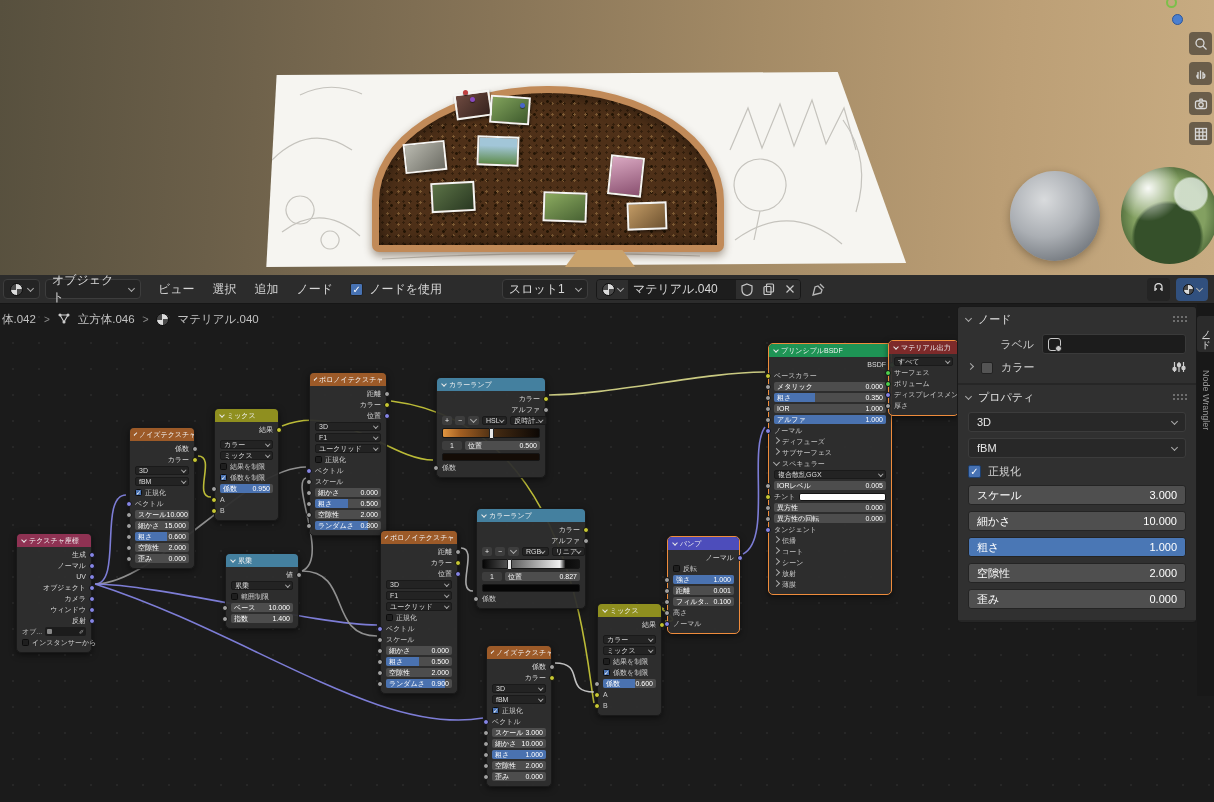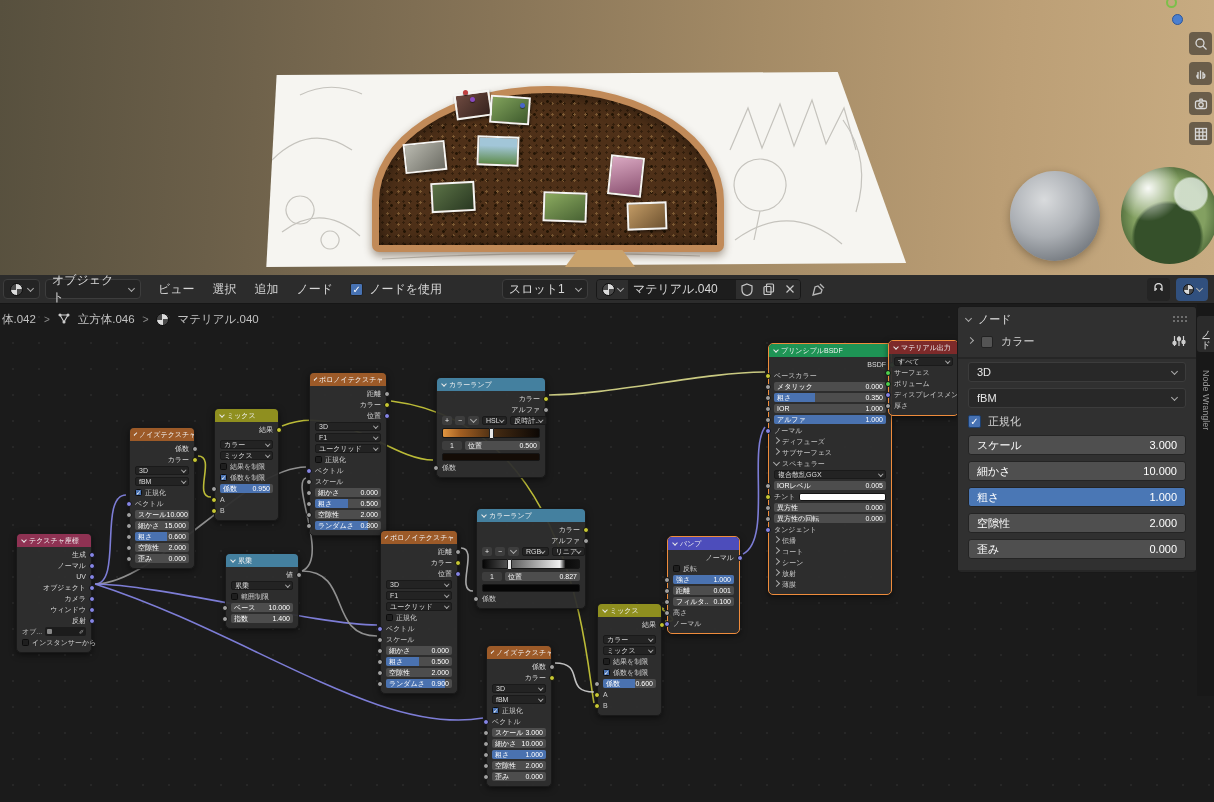--- a/index.html
+++ b/index.html
@@ -950,35 +950,46 @@
         </div>
       </div>
 
     <div class="sidebar">
       <div class="panel">
         <div class="phead">
           <span class="chv"></span>
           <span>ノード</span>
           <span class="grip"></span>
         </div>
+        <div class="prow">
+          <span class="plabel">ラベル</span>
+          <div class="pfield">
+            <span class="nodeicon"></span>
+          </div>
+        </div>
         <div class="prow" style="padding-bottom:8px">
           <span class="chv r"></span>
           <span class="chk" style="width:12px;height:12px"></span>
           <span>カラー</span>
           <span class="slidericon" style="margin-left:auto">
             <svg width="14" height="12" viewBox="0 0 14 12">
                 <path d="M2.5 1 V11 M7 1 V11 M11.5 1 V11"></path>
                 <circle cx="2.5" cy="8" r="1.6" fill="#cfcfcf"></circle>
                 <circle cx="7" cy="4" r="1.6" fill="#cfcfcf"></circle>
                 <circle cx="11.5" cy="7" r="1.6" fill="#cfcfcf"></circle>
               </svg>
           </span>
         </div>
       </div>
       <div class="panel" style="padding-bottom:8px">
+        <div class="phead">
+          <span class="chv"></span>
+          <span>プロパティ</span>
+          <span class="grip"></span>
+        </div>
         <div class="prow">
           <div class="pdd">
             <span>3D</span>
             <span class="chv"></span>
           </div>
         </div>
         <div class="prow">
           <div class="pdd">
             <span>fBM</span>
             <span class="chv"></span>

